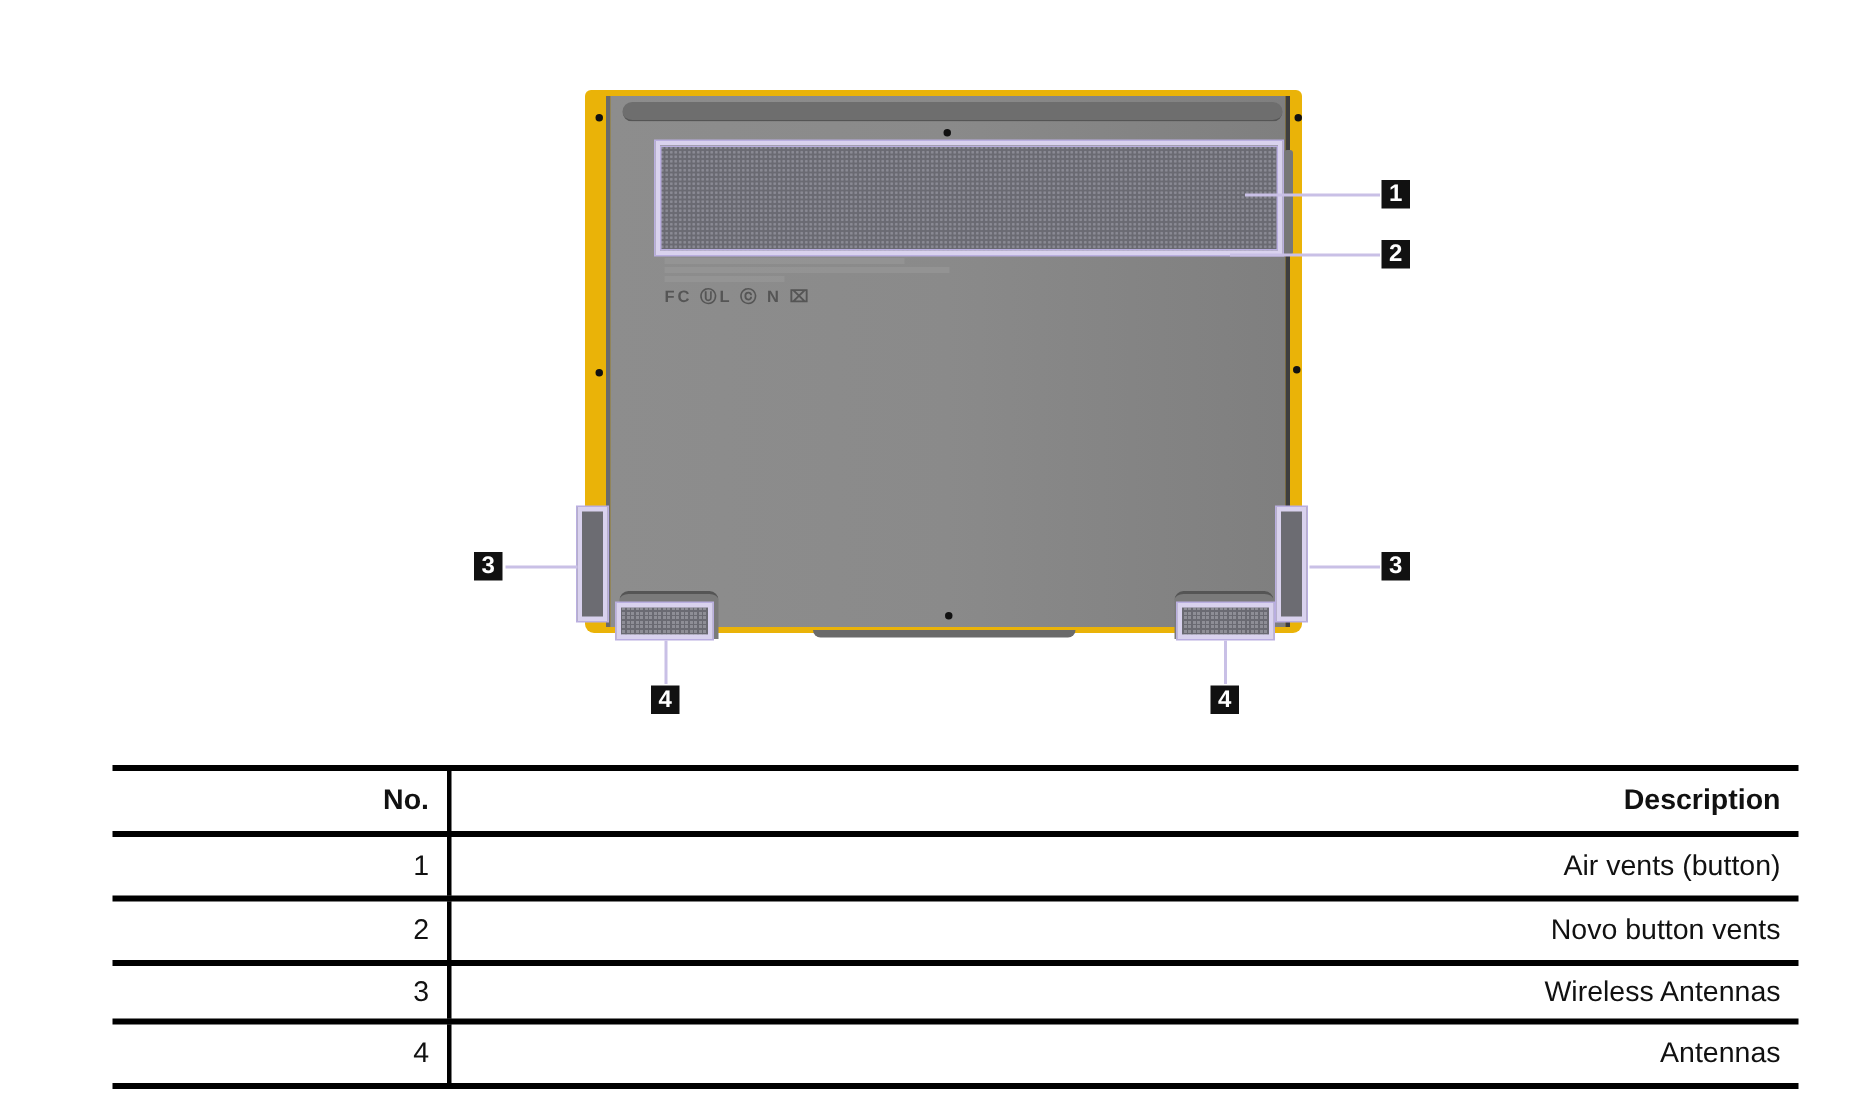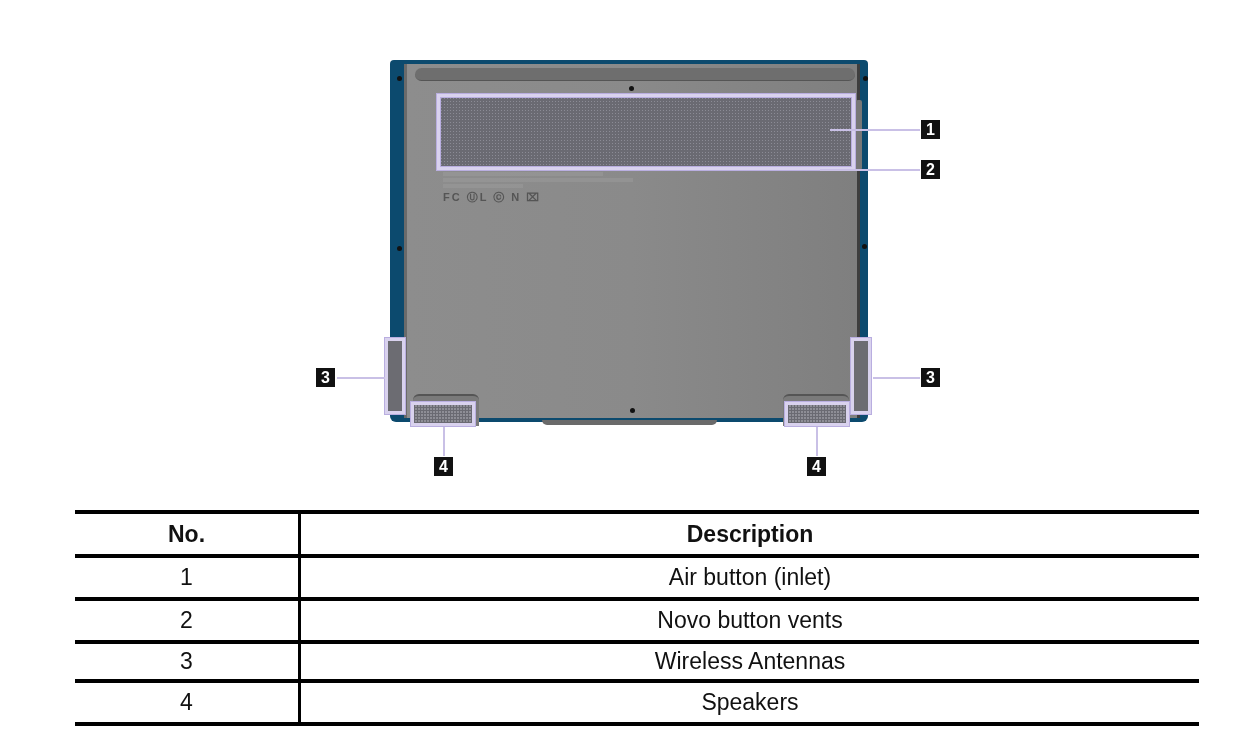--- a/index.html
+++ b/index.html
@@ -2,21 +2,21 @@
 <html><head>
   <meta charset="utf-8">
   <style>
     html, body { margin: 0; padding: 0; background: #ffffff; }
     body { width: 1249px; height: 733px; position: relative; overflow: hidden;
            font-family: "Liberation Sans", sans-serif; color: #111; }
 
     
     .figure { position: absolute; left: 0; top: 0; width: 1249px; height: 490px; }
     .laptop { position: absolute; left: 390px; top: 60px; width: 478px; height: 362px;
-              background: #0c4a6e; border-radius: 4px 4px 6px 6px; }
+              background: #eab308; border-radius: 4px 4px 6px 6px; }
     .laptop-body { position: absolute; left: 14px; top: 4px; width: 450px; height: 354px;
                    background: linear-gradient(90deg, #8d8d8d 0%, #8a8a8a 50%, #7f7f7f 100%);
                    border-left: 3px solid #6a6a6a; border-right: 3px solid #3e3e3e; }
     .top-bar { position: absolute; left: 8px; top: 4px; width: 440px; height: 12px;
                background: #6e6e6e; border-radius: 8px; border-bottom: 1px solid #555; }
     .screw { position: absolute; width: 5px; height: 5px; border-radius: 50%; background: #111; }
     .vent-box { position: absolute; left: 30px; top: 30px; width: 412px; height: 70px;
                 border: 3px solid #d9d2ee; box-shadow: inset 0 0 0 1px #b9aee0, 0 0 0 1px #b9aee0;
                 background-color: #6a6a72;
                 background-image: radial-gradient(#8b8b95 0.8px, transparent 1px);
@@ -43,21 +43,21 @@
                  background: #777; border-radius: 2px; }
 
     
     .leader { position: absolute; background: #c9c0e6; }
     .callout { position: absolute; width: 19px; height: 19px; background: #111; color: #fff;
                font-weight: bold; font-size: 16px; line-height: 19px; text-align: center; }
 
     
     .parts-table { position: absolute; left: 75px; top: 510px; width: 1124px;
                    border-collapse: collapse; }
-    .parts-table th, .parts-table td { text-align: center; font-size: 23px; padding: 0 12px; }
+    .parts-table th, .parts-table td { text-align: right; font-size: 19px; padding: 0 12px; }
     .parts-table th { font-weight: bold; height: 40px; }
     .parts-table tr { border-top: 4px solid #000; }
     .parts-table tr.row-tall td { height: 39px; }
     .parts-table tr.row-short td { height: 35px; }
     .parts-table tr:last-child { border-bottom: 4px solid #000; }
     .parts-table .col-no { width: 199px; border-right: 3px solid #000; padding-left: 12px; }
   </style>
 </head>
 <body>
 
@@ -109,28 +109,28 @@
 <table class="parts-table">
   <thead>
     <tr>
       <th class="col-no">No.</th>
       <th>Description</th>
     </tr>
   </thead>
   <tbody>
     <tr class="row-tall">
       <td class="col-no">1</td>
-      <td>Air button (inlet)</td>
+      <td>Air vents (button)</td>
     </tr>
     <tr class="row-tall">
       <td class="col-no">2</td>
       <td>Novo button vents</td>
     </tr>
     <tr class="row-short">
       <td class="col-no">3</td>
       <td>Wireless Antennas</td>
     </tr>
     <tr class="row-tall">
       <td class="col-no">4</td>
-      <td>Speakers</td>
+      <td>Antennas</td>
     </tr>
   </tbody>
 </table>
 
 </body></html>

